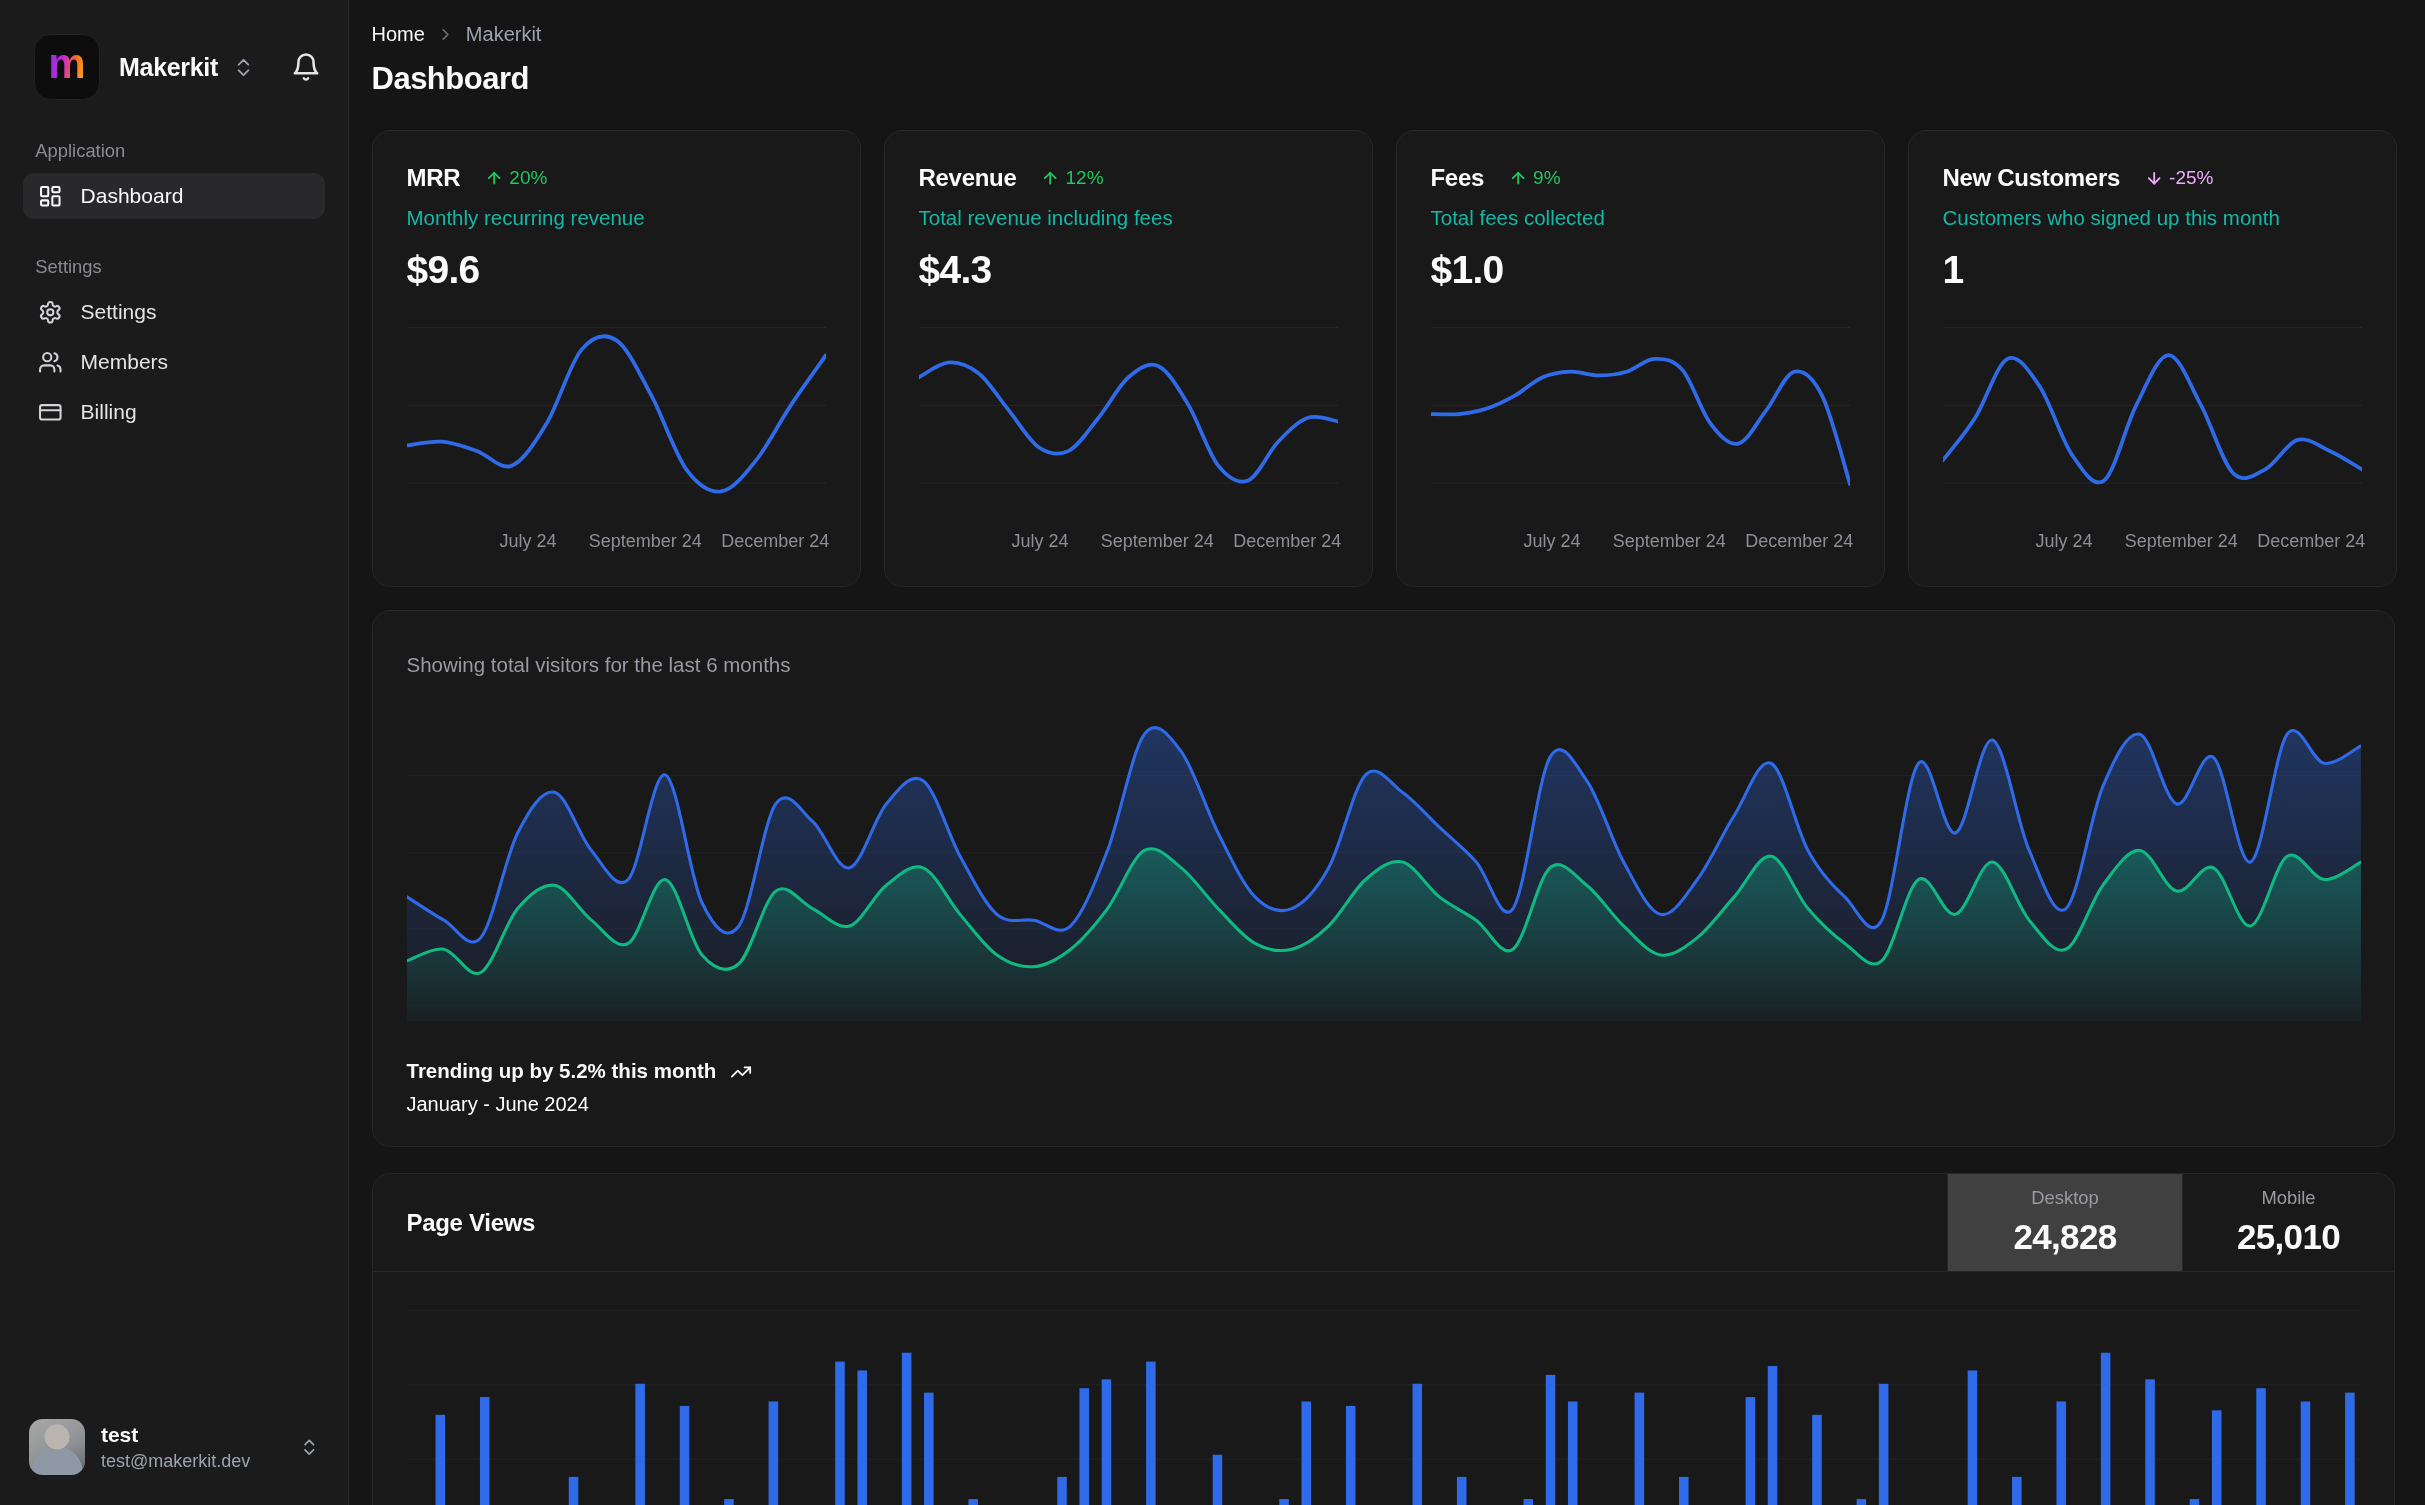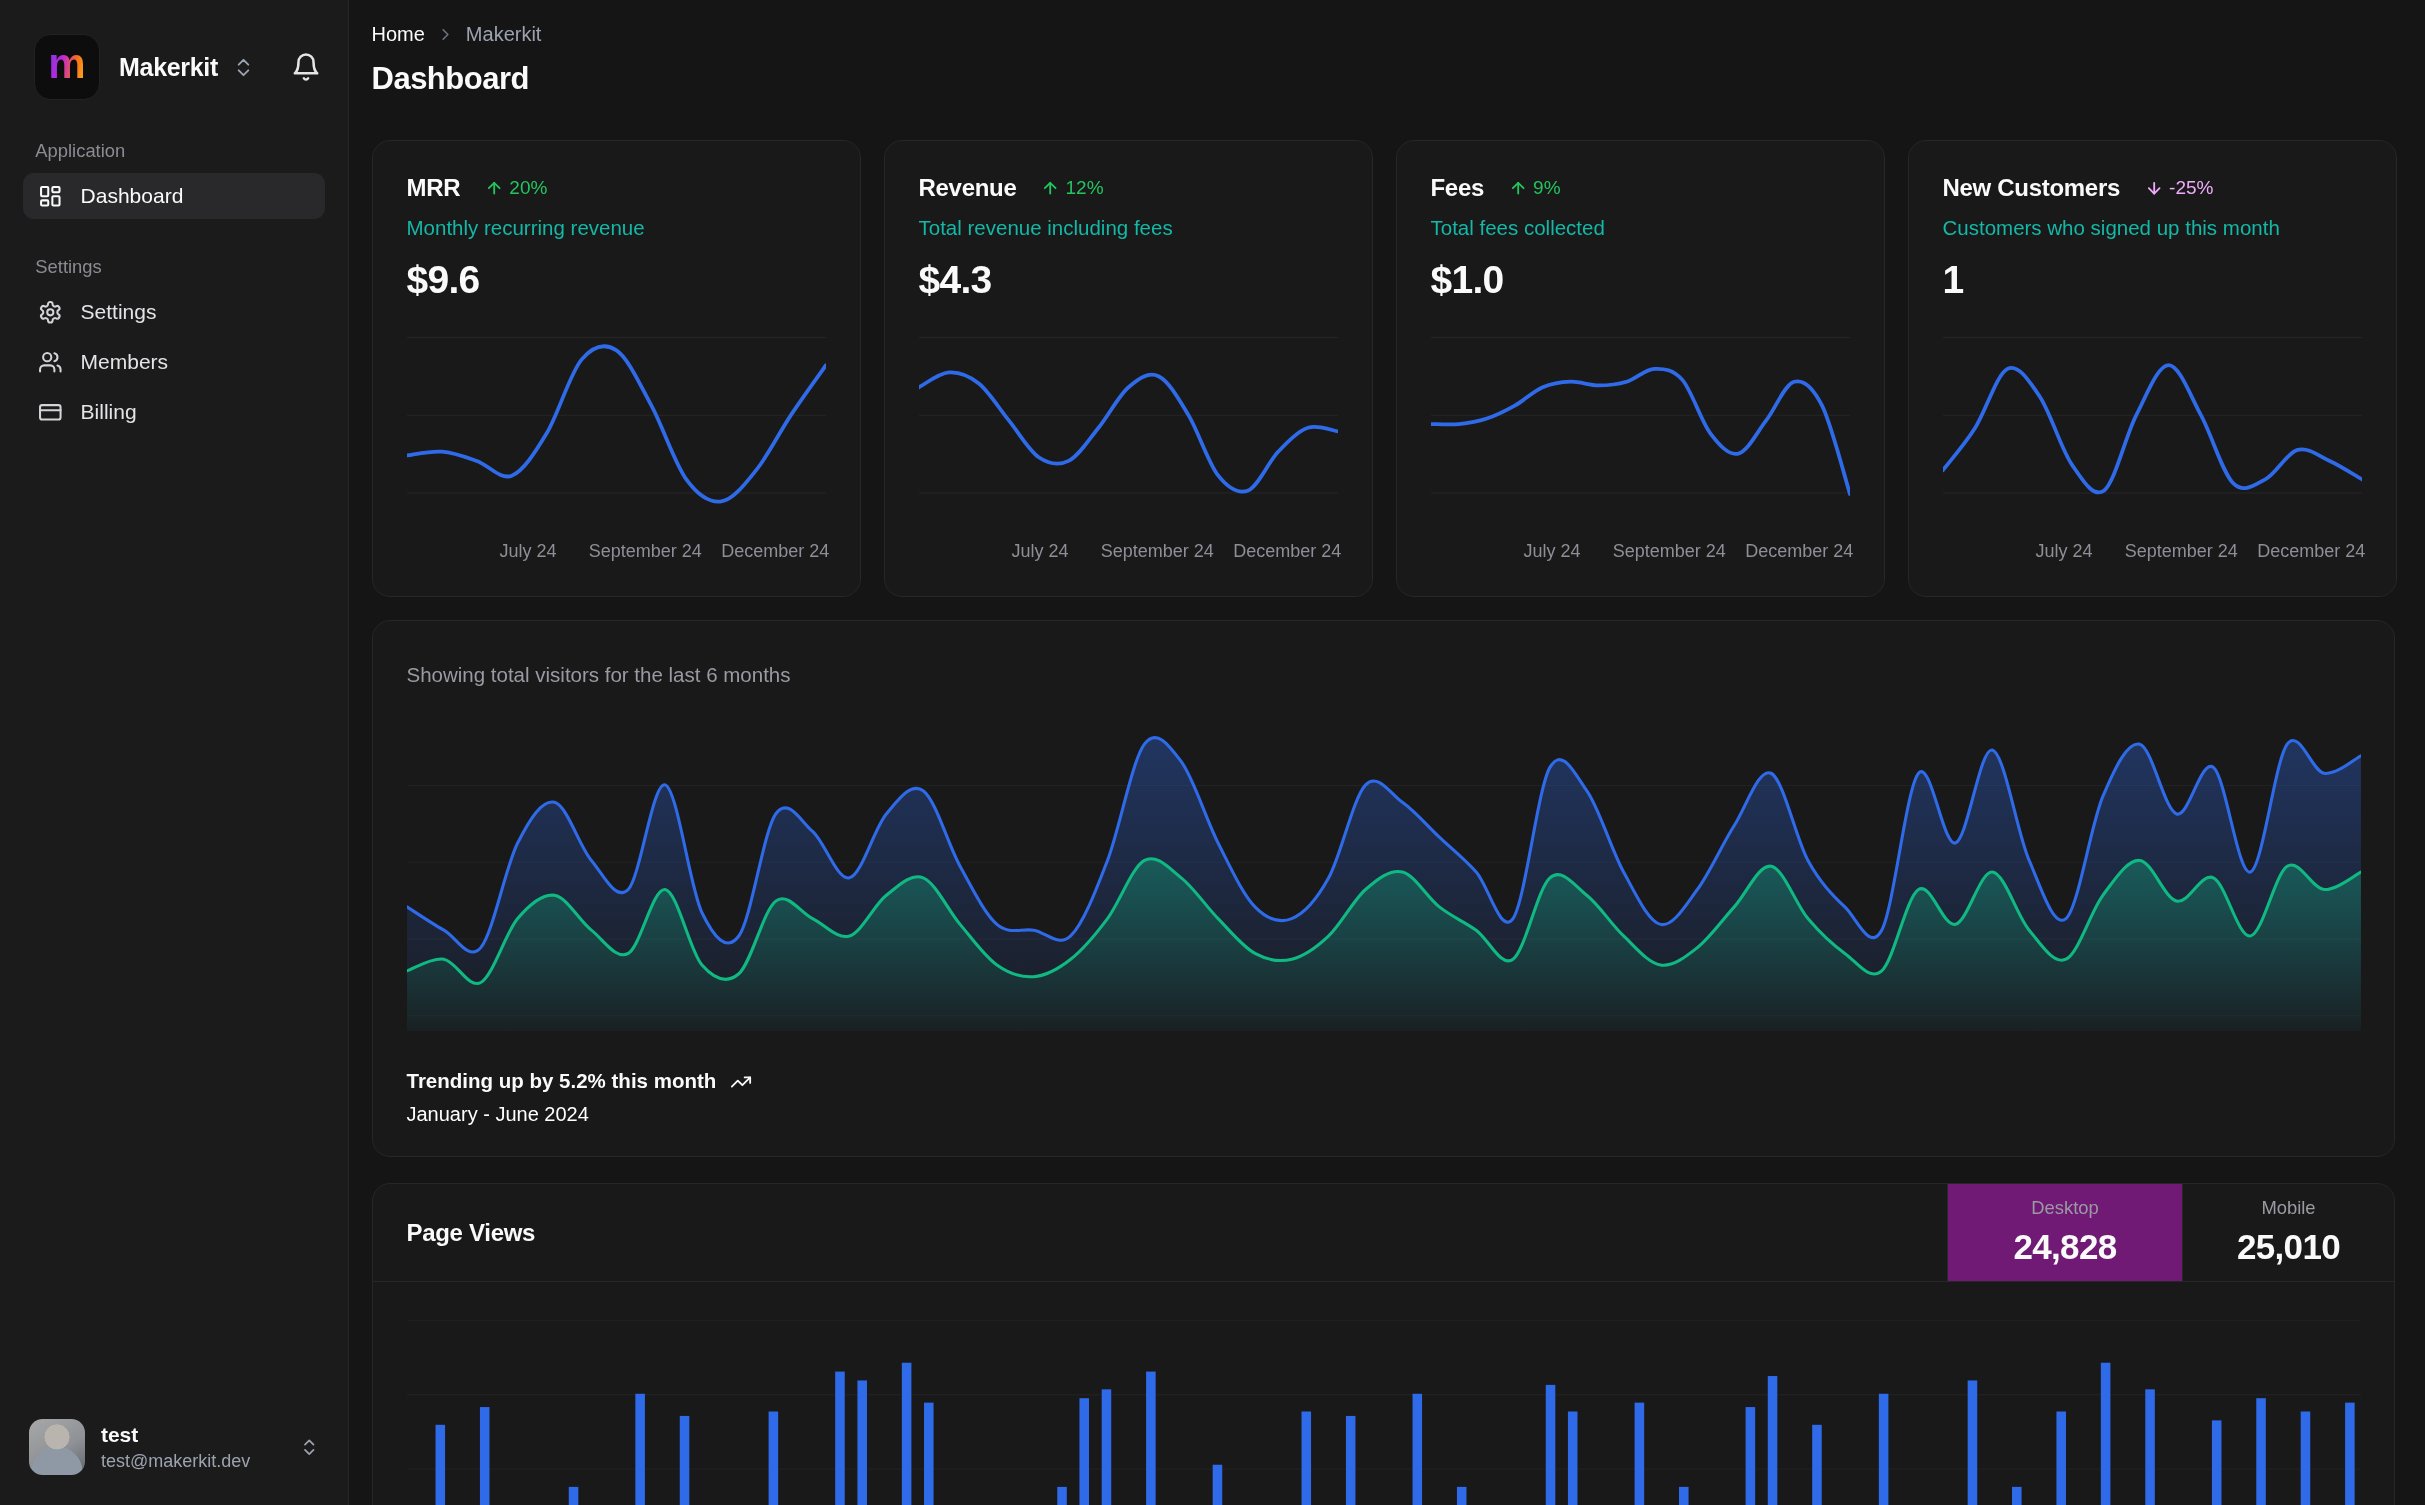--- a/index.html
+++ b/index.html
@@ -63,21 +63,21 @@
   
   .main { flex:1; padding:23px 31px 0 22.5px; overflow:hidden; }
   .breadcrumb { display:flex; align-items:center; gap:11px; font-size:20px; }
   .crumb-home { color:#fafafa; cursor:pointer; }
   .crumb-sep { color:#6b7280; display:flex; }
   .crumb-current { color:#9ca3af; }
   .page-title { margin-top:15px; font-size:31px; font-weight:700; letter-spacing:-0.5px; }
 
   .card { background:#19191a; border:0.7px solid #27272a; border-radius:18px; }
 
-  .cards-grid { margin-top:43px; display:grid; grid-template-columns:repeat(4,1fr); gap:23px; }
+  .cards-grid { margin-top:33px; display:grid; grid-template-columns:repeat(4,1fr); gap:23px; }
   .stat-card { height:457px; padding:33px 34px 24.6px; display:flex; flex-direction:column; }
   .stat-head { display:flex; align-items:center; gap:24.6px; }
   .stat-title { font-size:24px; font-weight:700; letter-spacing:-0.3px; }
   .trend { display:flex; align-items:center; gap:6.1px; font-size:19px; }
   .trend.up { color:#22c55e; }
   .trend.down { color:#f0abfc; }
   .trend .arrow svg { width:18.4px; height:18.4px; }
   .stat-sub { margin-top:13.6px; font-size:20.5px; color:#14b8a6; }
   .stat-value { margin-top:18px; font-size:39px; font-weight:700; letter-spacing:-0.7px; }
   .spark-wrap { margin-top:auto; }
@@ -96,21 +96,21 @@
 
   .pv-card { margin-top:26px; padding:0; height:655px; overflow:hidden; }
   .pv-header { display:flex; border-bottom:0.7px solid #27272a; }
   .pv-head-left { flex:1; padding:35px 34px 34px; }
   .pv-tabs { display:flex; }
   .pv-tab {
     width:212px; border-left:0.7px solid #27272a;
     display:flex; flex-direction:column; align-items:center; justify-content:center;
     gap:8.2px; cursor:pointer;
   }
-  .pv-tab.active { width:235px; background:#701a75;align-items:center; }
+  .pv-tab.active { width:235px; background:#404040;align-items:center; }
   .pv-tab.last { border-top-right-radius:18px; }
   .pv-tab-label { font-size:18.4px; color:#9a9aa3; }
   .pv-tab-value { font-size:35px; font-weight:700; letter-spacing:-0.7px; }
   .pv-chart { height:478px; margin:0 34px; }
 </style>
 </head>
 <body>
 
 <aside class="sidebar">
   <div class="ws-row">

